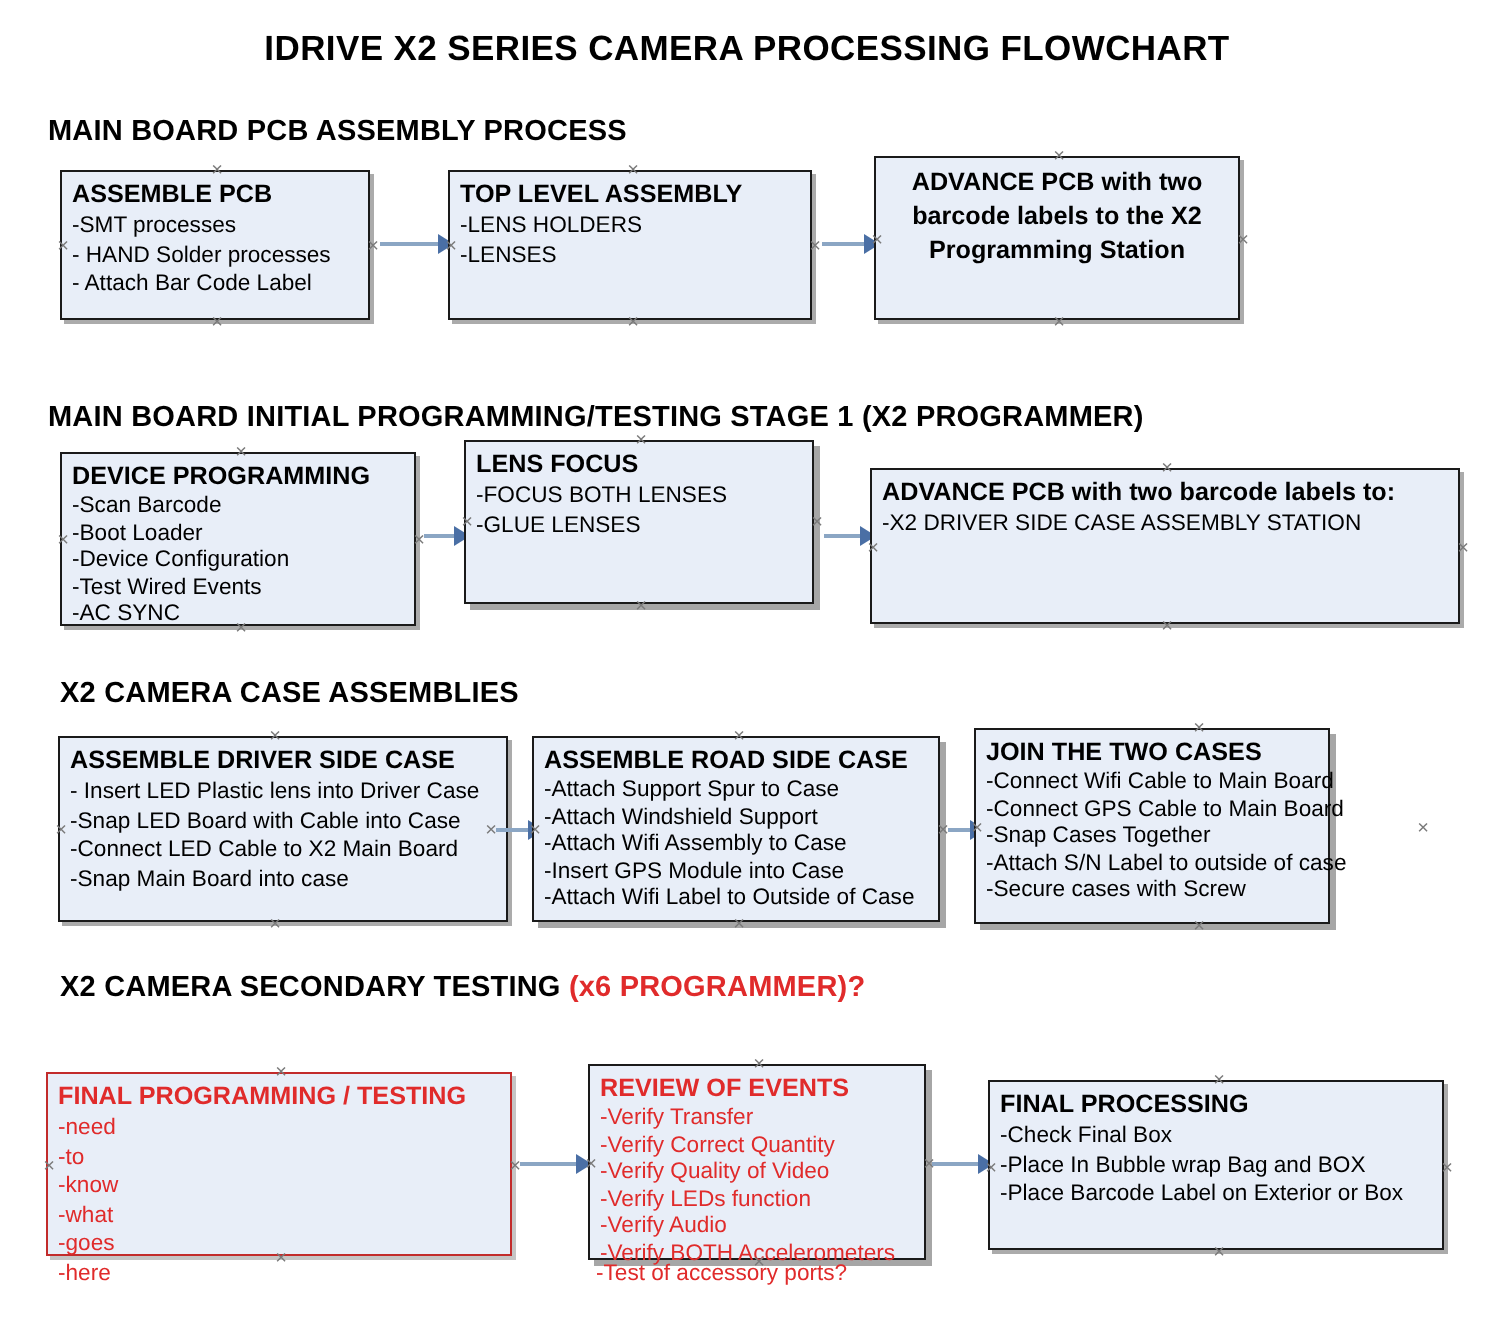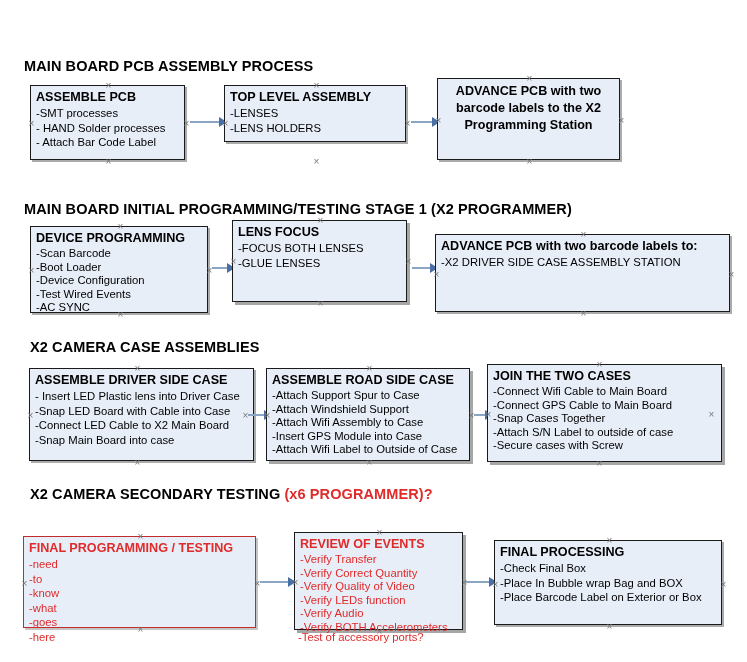--- a/index.html
+++ b/index.html
@@ -119,20 +119,21 @@
     font-family: "Liberation Sans", sans-serif;
     pointer-events: none;
   }
   .handle::before { content: "\00D7"; }
 </style>
 </head>
 <body>
 
 <div id="canvas">
 
+  <div class="doc-title">IDRIVE X2  SERIES CAMERA PROCESSING FLOWCHART</div>
 
   <div class="section-title" style="left:24px; top:58px;">
     <span>MAIN BOARD PCB ASSEMBLY PROCESS</span>
   </div>
 
   <div class="node" style="left:30px; top:85px; width:155px; height:75px;">
     <div class="node-inner">
       <div class="node-title">ASSEMBLE PCB</div>
       <div class="node-line">-SMT processes</div>
       <div class="node-line">- HAND Solder processes</div>
@@ -140,25 +141,25 @@
     </div>
     <div class="handle" style="left:-4px; top:33px;"></div>
     <div class="handle" style="left:73px; top:-5px;"></div>
     <div class="handle" style="left:73px; top:71px;"></div>
     <div class="handle" style="left:151px; top:33px;"></div>
   </div>
 
   <div class="conn" style="left:190px; top:121px; width:33px;"></div>
   <div class="arrowhead" style="left:219px; top:117px;"></div>
 
-  <div class="node" style="left:224px; top:85px; width:182px; height:57px;">
+  <div class="node" style="left:224px; top:85px; width:182px; height:75px;">
     <div class="node-inner">
       <div class="node-title">TOP LEVEL ASSEMBLY</div>
+      <div class="node-line">-LENS HOLDERS</div>
       <div class="node-line">-LENSES</div>
-      <div class="node-line">-LENS HOLDERS</div>
     </div>
     <div class="handle" style="left:-4px; top:33px;"></div>
     <div class="handle" style="left:87px; top:-5px;"></div>
     <div class="handle" style="left:87px; top:71px;"></div>
     <div class="handle" style="left:178px; top:33px;"></div>
   </div>
 
   <div class="conn" style="left:411px; top:121px; width:25px;"></div>
   <div class="arrowhead" style="left:432px; top:117px;"></div>
 
@@ -252,21 +253,21 @@
     </div>
     <div class="handle" style="left:-4px; top:42px;"></div>
     <div class="handle" style="left:98px; top:-5px;"></div>
     <div class="handle" style="left:98px; top:89px;"></div>
     <div class="handle" style="left:200px; top:42px;"></div>
   </div>
 
   <div class="conn" style="left:474px; top:414px; width:15px;"></div>
   <div class="arrowhead" style="left:485px; top:410px;"></div>
 
-  <div class="node thick" style="left:487px; top:364px; width:235px; height:98px;">
+  <div class="node thick" style="left:487px; top:364px; width:178px; height:98px;">
     <div class="node-inner">
       <div class="node-title">JOIN THE TWO CASES</div>
       <div class="node-line tight">-Connect Wifi Cable to Main Board</div>
       <div class="node-line tight">-Connect GPS Cable to Main Board</div>
       <div class="node-line tight">-Snap Cases Together</div>
       <div class="node-line tight">-Attach S/N Label to outside of case</div>
       <div class="node-line tight">-Secure cases with Screw</div>
     </div>
     <div class="handle" style="left:-4px; top:45px;"></div>
     <div class="handle" style="left:107px; top:-5px;"></div>

